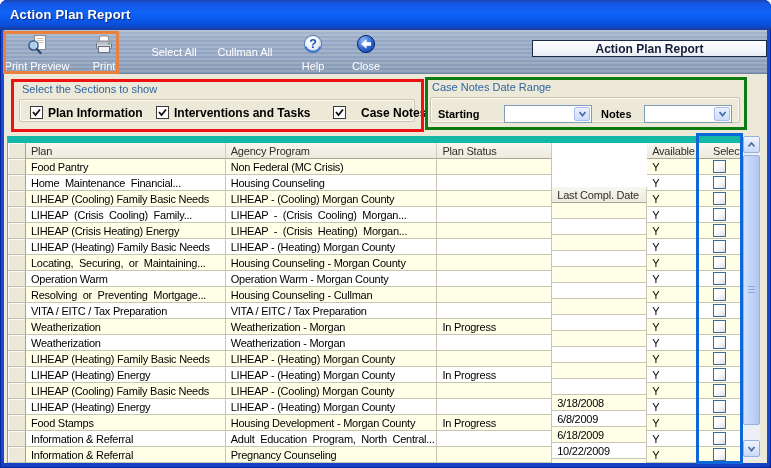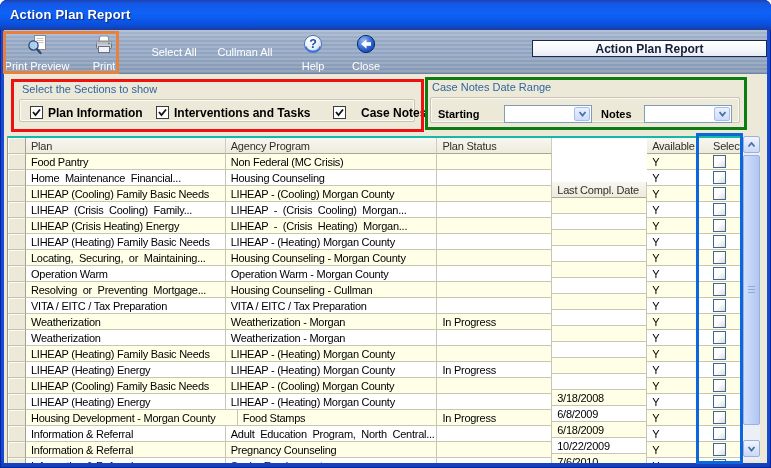--- a/index.html
+++ b/index.html
@@ -70,21 +70,21 @@
   .combo-btn {
     position: absolute; right: 1px; top: 1px; width: 16px; height: 14px;
     background: linear-gradient(180deg,#EAF1FE,#CCDCFA);
     border: 1px solid #A7BEEA; border-radius: 2px;
     display: flex; align-items: center; justify-content: center;
   }
   
   .grid {
     position: absolute; left: 3px; top: 106px; width: 735px; height: 327px;
     overflow: hidden; background: #fff;
-    border-top: 2px solid #14b8a6; border-left: 1px solid #9A9784;
+    border-top: 7px solid #14b8a6; border-left: 1px solid #9A9784;
   }
   .hdr-row { display: flex; height: 16px; }
   .hdr-cell {
     height: 16px; background: linear-gradient(180deg,#F8F7F1,#EDEBDC);
     border-right: 1px solid #CFCCBD; border-bottom: 1px solid #ABA795;
     font-size: 11px; letter-spacing: -0.2px; color: #2F2F28; padding: 2px 0 0 5px; white-space: pre; overflow: hidden;
   }
   .row { display: flex; height: 16px; }
   .row-cream .cell { background: #FFFFE8; }
   .row-white .cell { background: #FFFFFF; }
@@ -444,22 +444,22 @@
     <div class="cell w-prog">LIHEAP - (Heating) Morgan County</div>
     <div class="cell w-status"></div>
     <div class="cell w-date">10/22/2009</div>
     <div class="cell w-avail">Y</div>
     <div class="cell w-select c-select">
       <span class="grid-cb"></span>
     </div>
   </div>
           <div class="row row-cream">
     <div class="cell sel-cell w-sel"></div>
+    <div class="cell w-plan">Food Stamps</div>
     <div class="cell w-prog">Housing Development - Morgan County</div>
-    <div class="cell w-plan">Food Stamps</div>
     <div class="cell w-status">In Progress</div>
     <div class="cell w-date">7/6/2010</div>
     <div class="cell w-avail">Y</div>
     <div class="cell w-select c-select">
       <span class="grid-cb"></span>
     </div>
   </div>
           <div class="row row-white">
     <div class="cell sel-cell w-sel"></div>
     <div class="cell w-plan">Information &amp; Referral</div>

